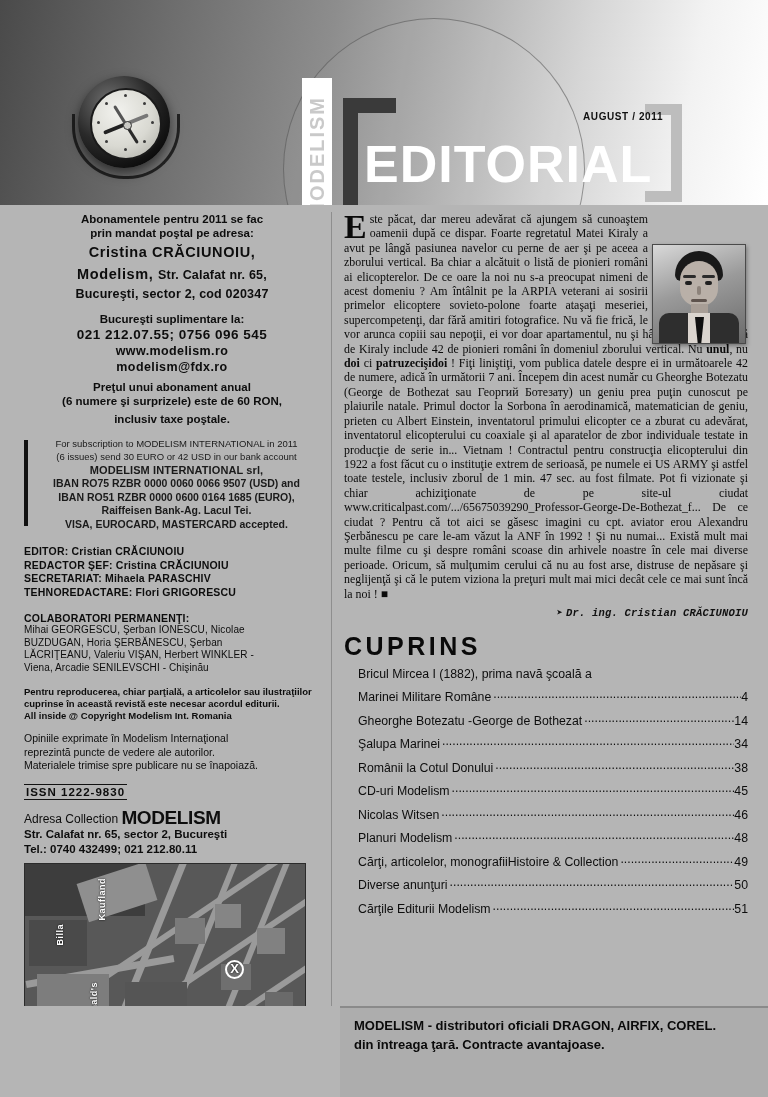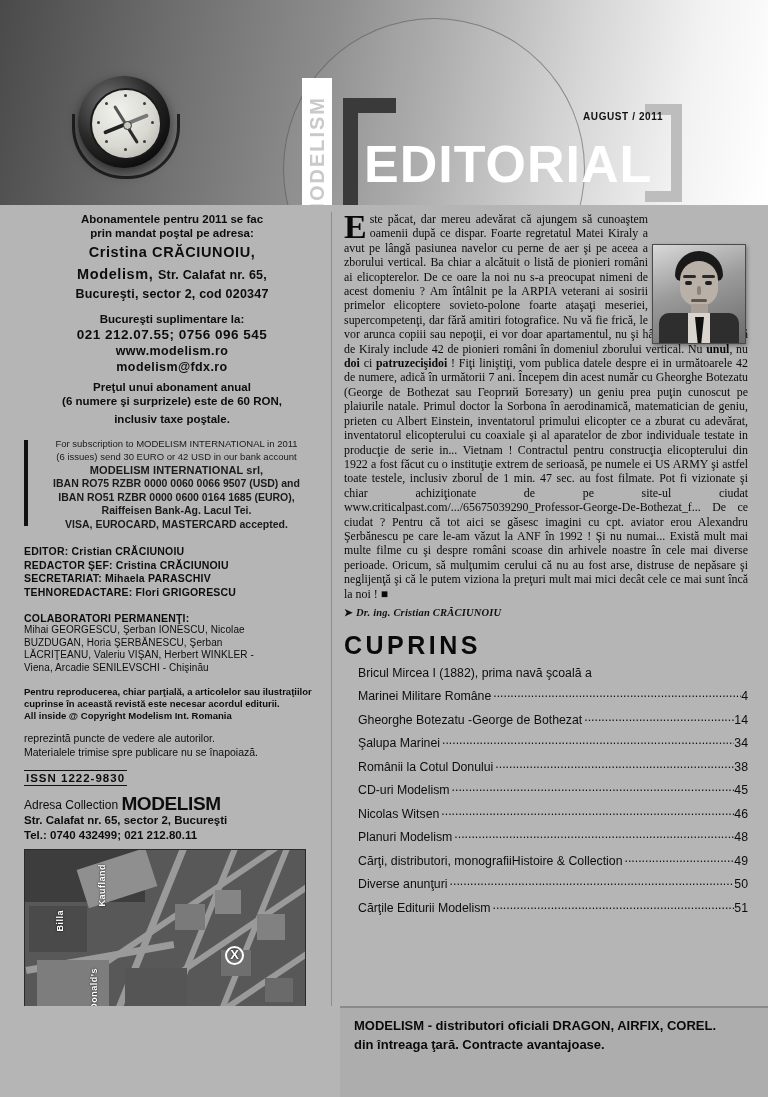--- a/index.html
+++ b/index.html
@@ -178,21 +178,21 @@
     font-family:"Liberation Serif", serif;
     font-size:11.9px;line-height:14.4px;text-align:justify;color:#0a0a0a;
     hyphens:none;
   }
   .ed-text .dropcap{
     float:left;font-size:34px;line-height:27px;font-weight:700;
     font-family:"Liberation Serif",serif;padding:1px 3px 0 0;
   }
   .floatbox{float:right;width:100px;height:108px;}
   .ed-sign{
-    margin-top:5px;font-family:Liberation Serif, serif;
+    margin-top:5px;text-align:right;font-family:Liberation Mono, monospace;
     font-size:10.5px;font-weight:700;font-style:italic;letter-spacing:.2px;
   }
   .ed-sign .bird{font-style:normal;font-weight:700;margin-right:3px;}
 
   .cuprins-h{
     margin-top:13px;font-family:"Liberation Sans",sans-serif;
     font-size:25px;font-weight:700;letter-spacing:3.5px;color:#0a0a0a;
   }
   .toc{margin-top:3px;font-family:"Liberation Sans",sans-serif;font-size:12.3px;color:#0d0d0d;padding-left:14px;}
   .toc-row{display:flex;align-items:flex-end;line-height:20.5px;}
@@ -306,20 +306,21 @@
       <div>Viena, Arcadie SENILEVSCHI - Chişinău</div>
     </div>
 
     <div class="repro">
       <div>Pentru reproducerea, chiar parţială, a articolelor sau ilustraţiilor</div>
       <div>cuprinse în această revistă este necesar acordul editurii.</div>
       <div>All inside @ Copyright Modelism Int. Romania</div>
     </div>
 
     <div class="opin">
+      <div>Opiniile exprimate în Modelism Internaţional</div>
       <div>reprezintă puncte de vedere ale autorilor.</div>
       <div>Materialele trimise spre publicare nu se înapoiază.</div>
     </div>
 
     <div><span class="issn">ISSN 1222-9830</span></div>
 
     <div class="adresa">
       <div>
         <span>Adresa Collection</span>
         <span class="big">MODELISM</span>
@@ -430,21 +431,21 @@
         <span class="toc-pg">46</span>
       </div>
 
       <div class="toc-row">
         <span class="toc-lbl">Planuri Modelism </span>
         <span class="toc-dots">...........................................................................................</span>
         <span class="toc-pg">48</span>
       </div>
 
       <div class="toc-row">
-        <span class="toc-lbl">Cărţi, distributori, monografii </span>
+        <span class="toc-lbl">Cărţi, articolelor, monografii </span>
         <span class="toc-lbl it">Histoire &amp; Collection</span>
         <span class="toc-dots">...........................................................................................</span>
         <span class="toc-pg">49</span>
       </div>
 
       <div class="toc-row">
         <span class="toc-lbl">Diverse anunţuri</span>
         <span class="toc-dots">...........................................................................................</span>
         <span class="toc-pg">50</span>
       </div>

